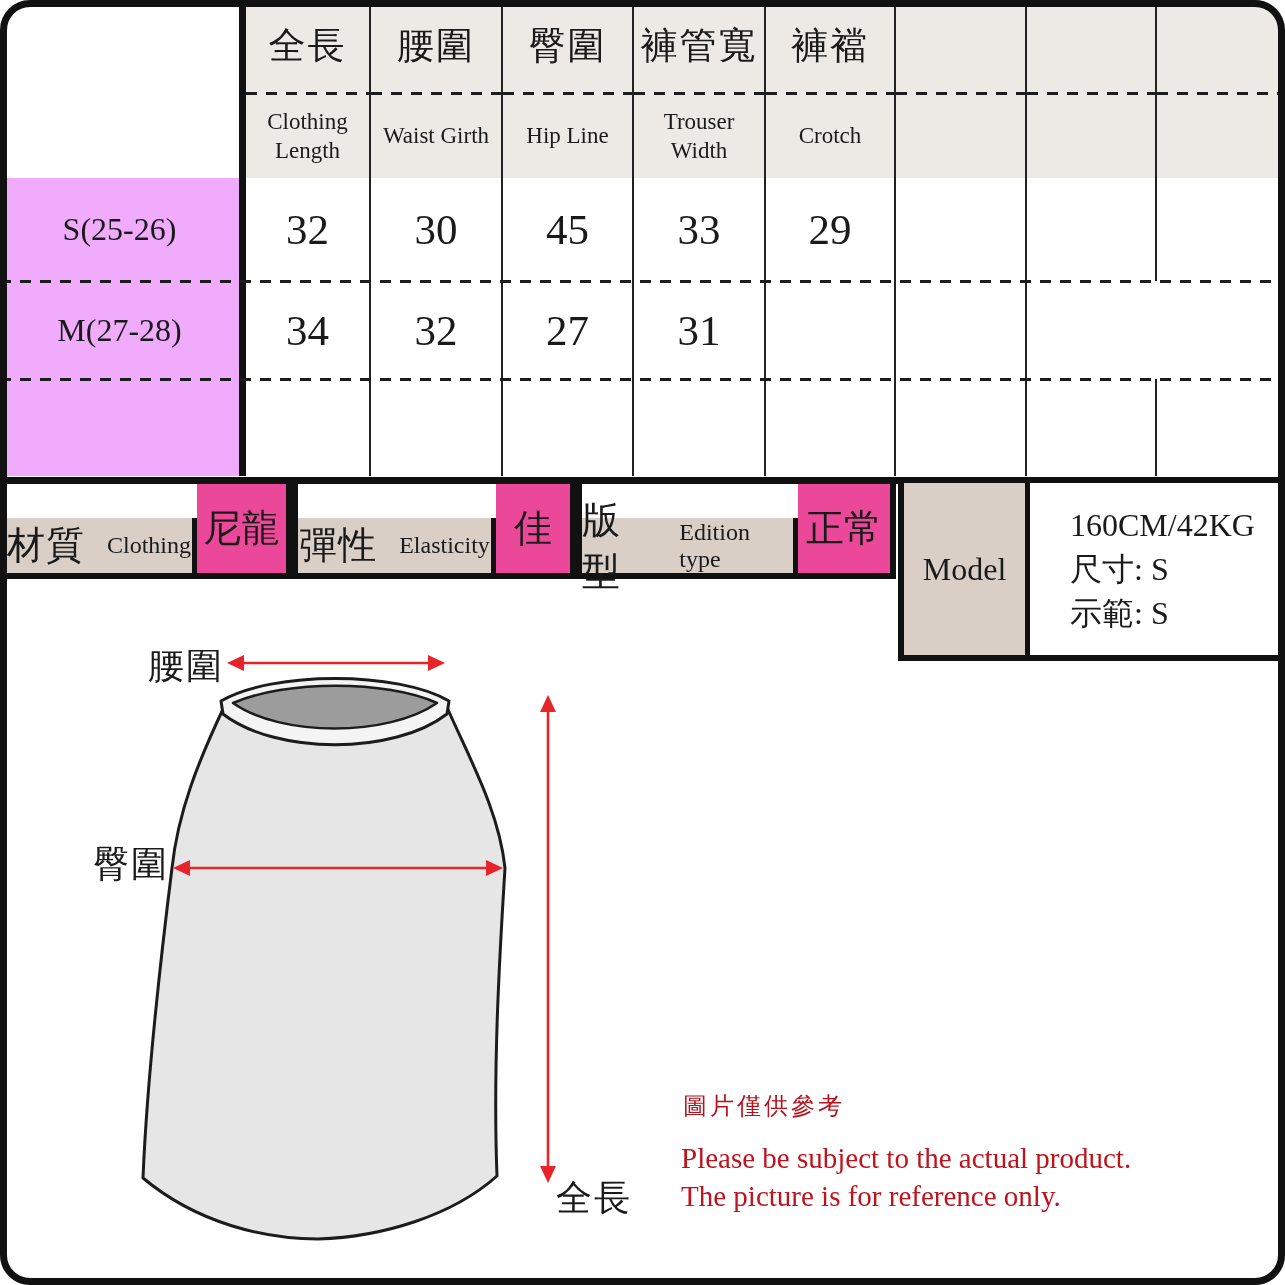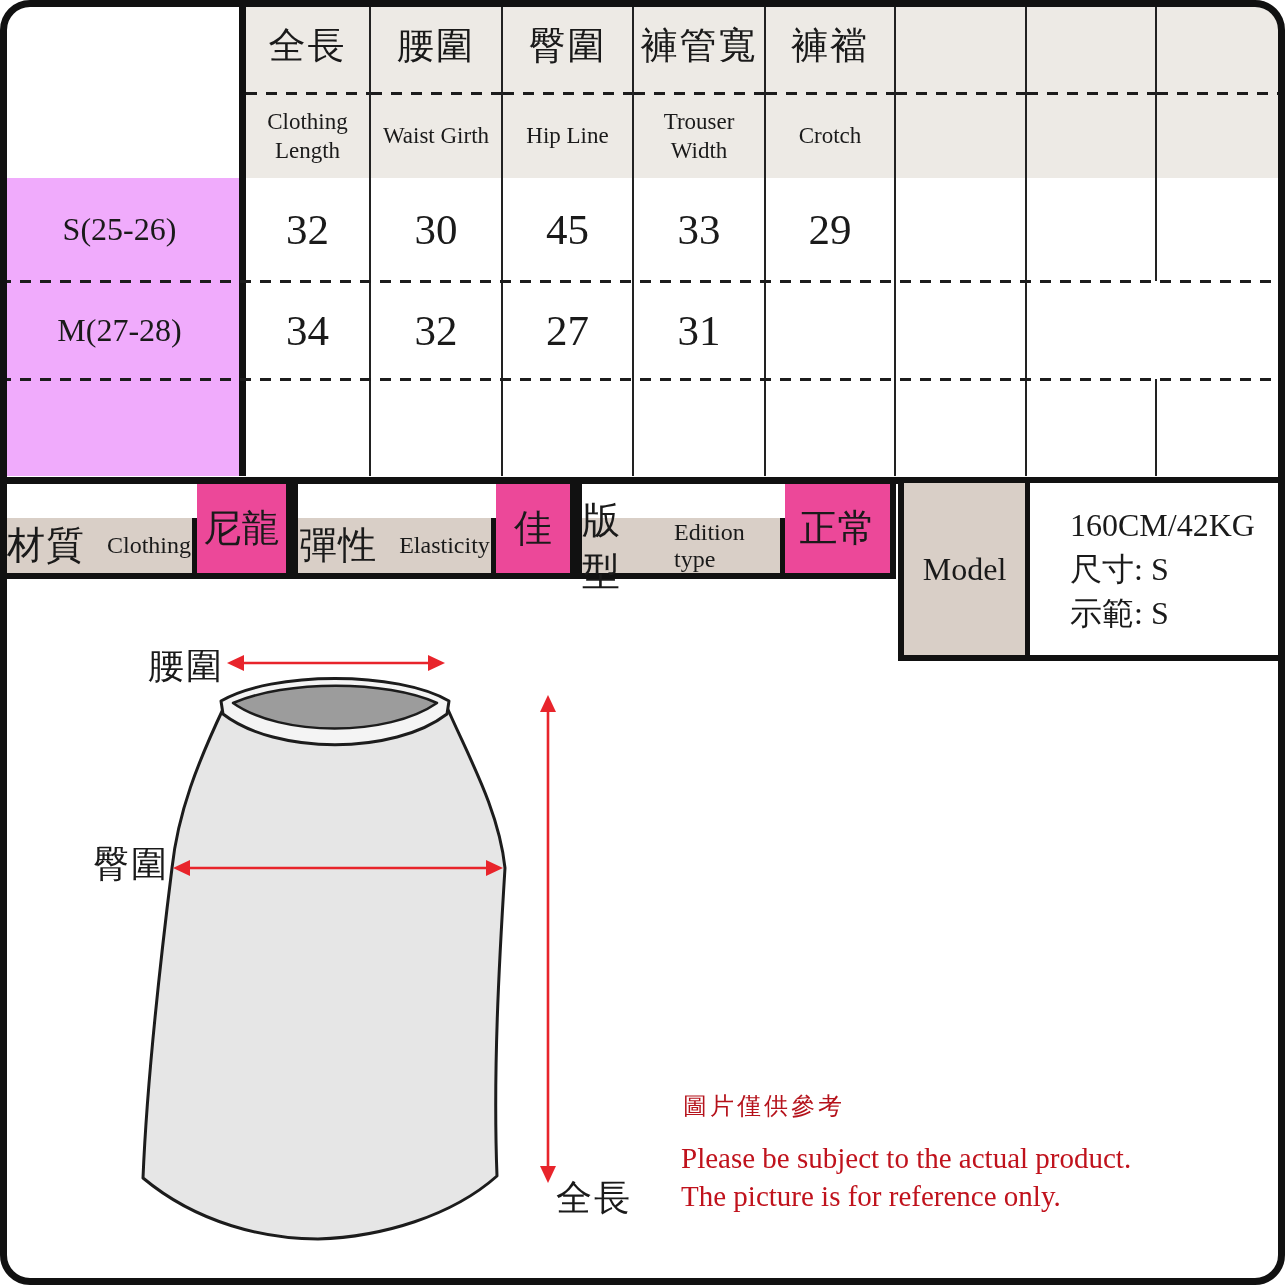--- a/index.html
+++ b/index.html
@@ -36,21 +36,21 @@
   .thickline{position:absolute;left:0;right:0;top:477px;height:7px;background:#111;z-index:6;}
 
   
   .attrs{position:absolute;left:0;top:484px;height:95px;display:flex;z-index:7;}
   .abox{border:6px solid #111;border-top:none;box-sizing:border-box;display:flex;height:100%;}
   .abox.b1{width:292px}.abox.b2{width:284px}.abox.b3{width:320px}
   .alabel{flex:1;background:#d9cfc7;border-right:5px solid #111;display:flex;align-items:center;justify-content:center;gap:22px;margin-top:34px;}
   .alabel .azh{font-size:38px;letter-spacing:1px;}
   .alabel .aen{font-size:24px;}
   .aval{background:#ec4899;display:flex;align-items:center;justify-content:center;font-size:38px;}
-  .b1 .aval{width:89px}.b2 .aval{width:74px}.b3 .aval{width:105px}
+  .b1 .aval{width:89px}.b2 .aval{width:74px}.b3 .aval{width:92px}
 
   
   .modelbox{position:absolute;left:898px;top:477px;right:0;height:184px;border:6px solid #111;box-sizing:border-box;display:flex;background:#fff;z-index:7;}
   .mlabel{width:121px;background:#d9cfc7;border-right:5px solid #111;display:flex;align-items:center;justify-content:center;font-size:32px;}
   .mcontent{flex:1;display:flex;flex-direction:column;justify-content:center;padding-left:40px;gap:12px;font-size:32px;line-height:1;}
 
   
   .diagram-svg{position:absolute;left:60px;top:595px;z-index:2;}
   .dlabel{position:absolute;font-size:36px;letter-spacing:2px;z-index:3;}
   .lbl-waist{left:148px;top:642px;}

